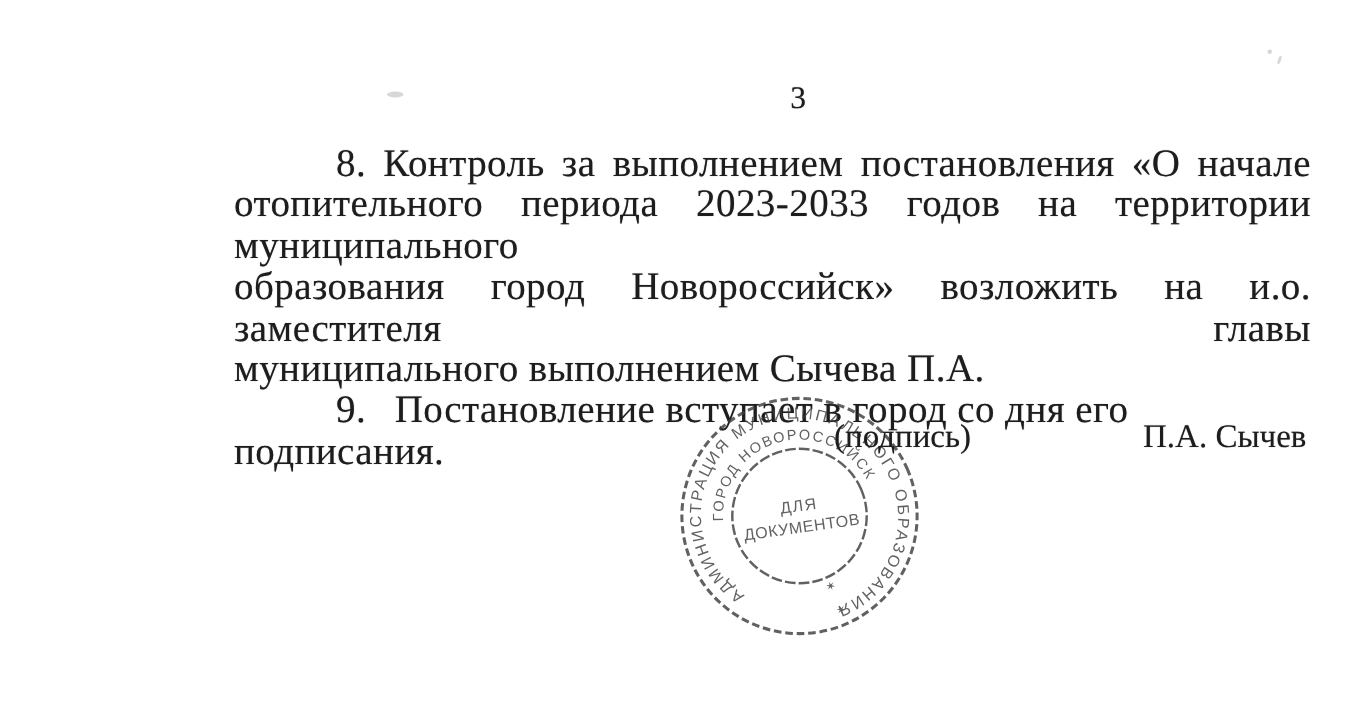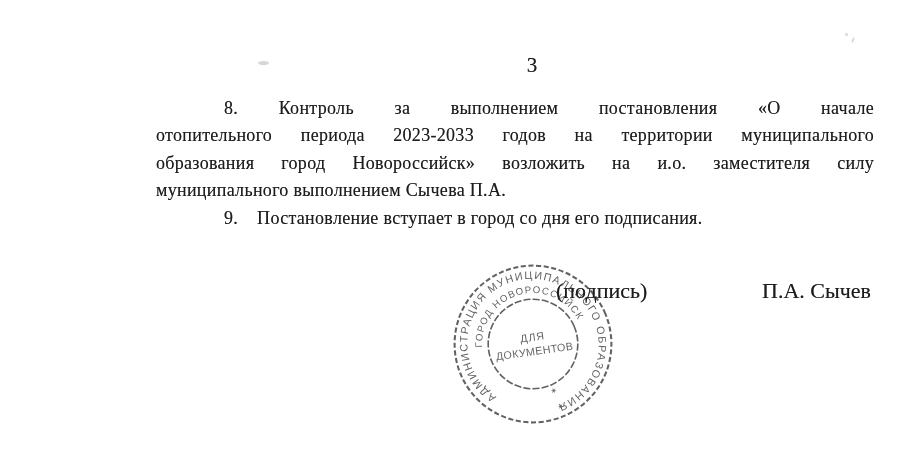--- a/index.html
+++ b/index.html
@@ -19,21 +19,21 @@
     left: 507px; top: 53px;
     width: 50px;
     text-align: center;
     font-size: 21px;
   }
 
   .bodyblock {
     position: absolute;
     left: 156px; top: 95px;
     width: 718px;
-    font-size: 18px;
+    font-size: 26px;
     line-height: 27.4px;
     letter-spacing: 0.3px;
     font-family: Liberation Serif, serif;
   }
   .jline { text-align: justify; text-align-last: justify; }
   .indent { text-indent: 68px; }
   .pnum9 { margin-right: 19px; }
 
   .sigblock {
     position: absolute;
@@ -89,21 +89,21 @@
   <div class="speck s1"></div>
   <div class="speck s2"></div>
   <div class="speck s3"></div>
 
   <div class="pageno txt">3</div>
 
   <div class="bodyblock txt">
     <div class="jline indent"><span>8.</span>
 <span>Контроль за выполнением постановления «О начале</span></div>
     <div class="jline">отопительного периода 2023-2033 годов на территории муниципального</div>
-    <div class="jline">образования город Новороссийск» возложить на и.о. заместителя силу</div>
+    <div class="jline">образования город Новороссийск» возложить на и.о. заместителя главы</div>
     <div>муниципального выполнением Сычева П.А.</div>
     <div class="indent"><span class="pnum9">9.</span><span>Постановление вступает в город со дня его подписания.</span></div>
   </div>
 
   <div class="sigblock txt">
   </div>
 
   <div class="sig-label txt">(подпись)</div>
   <div class="sig-name txt">П.А. Сычев</div>
 

